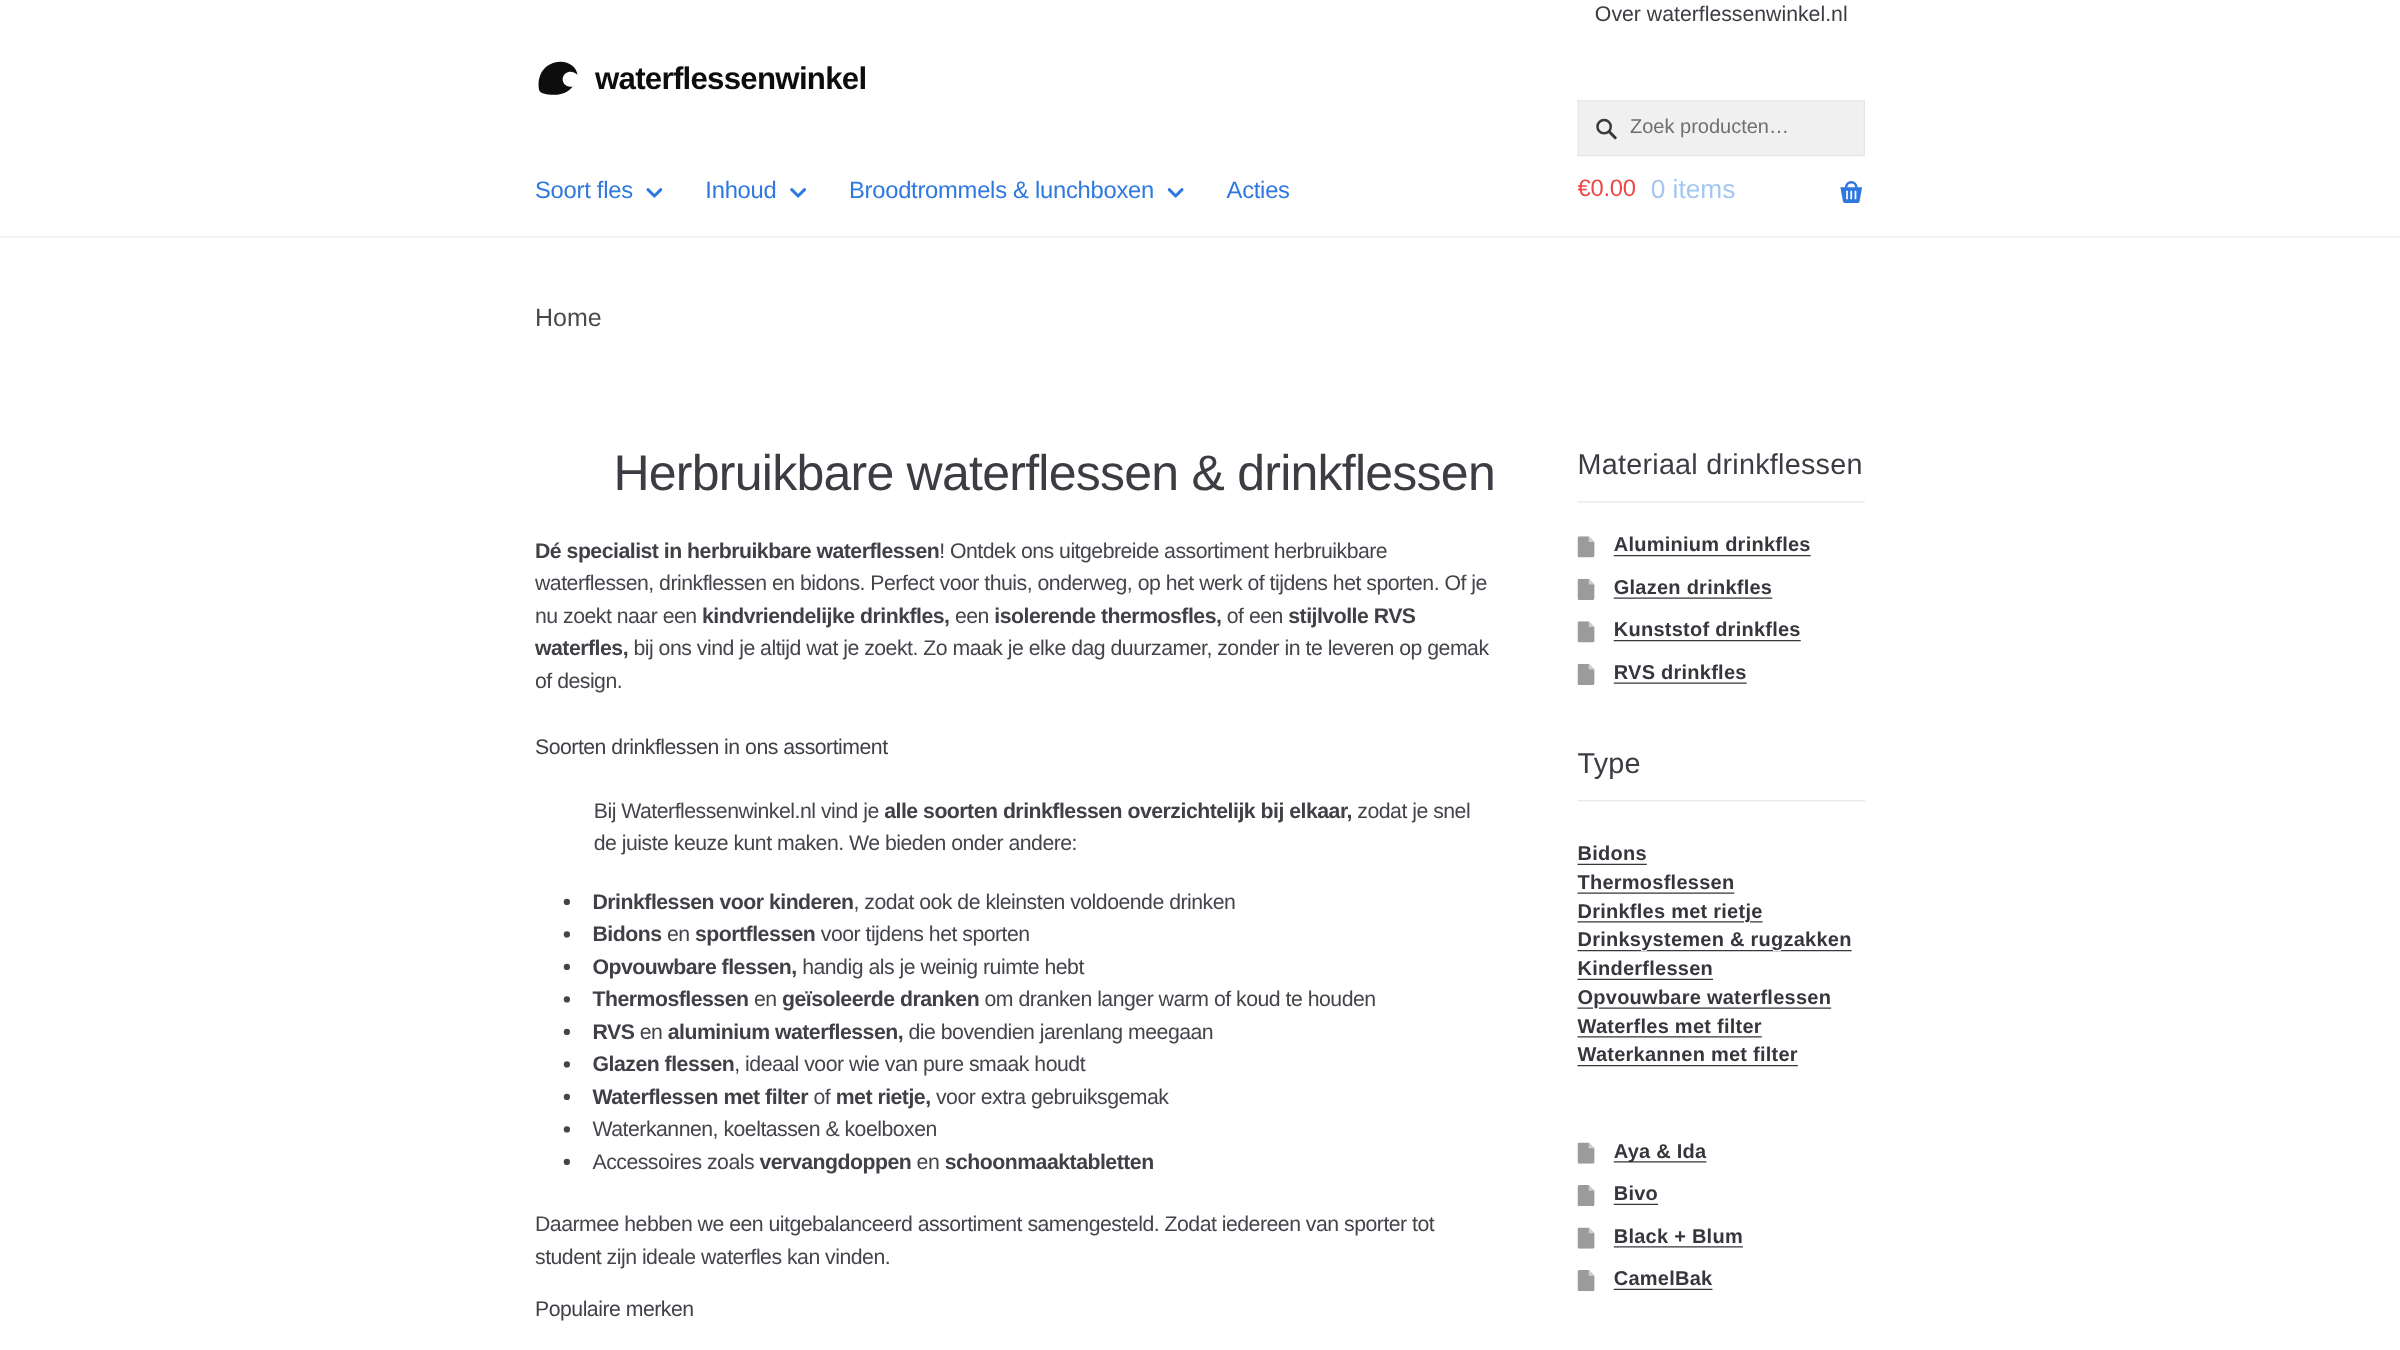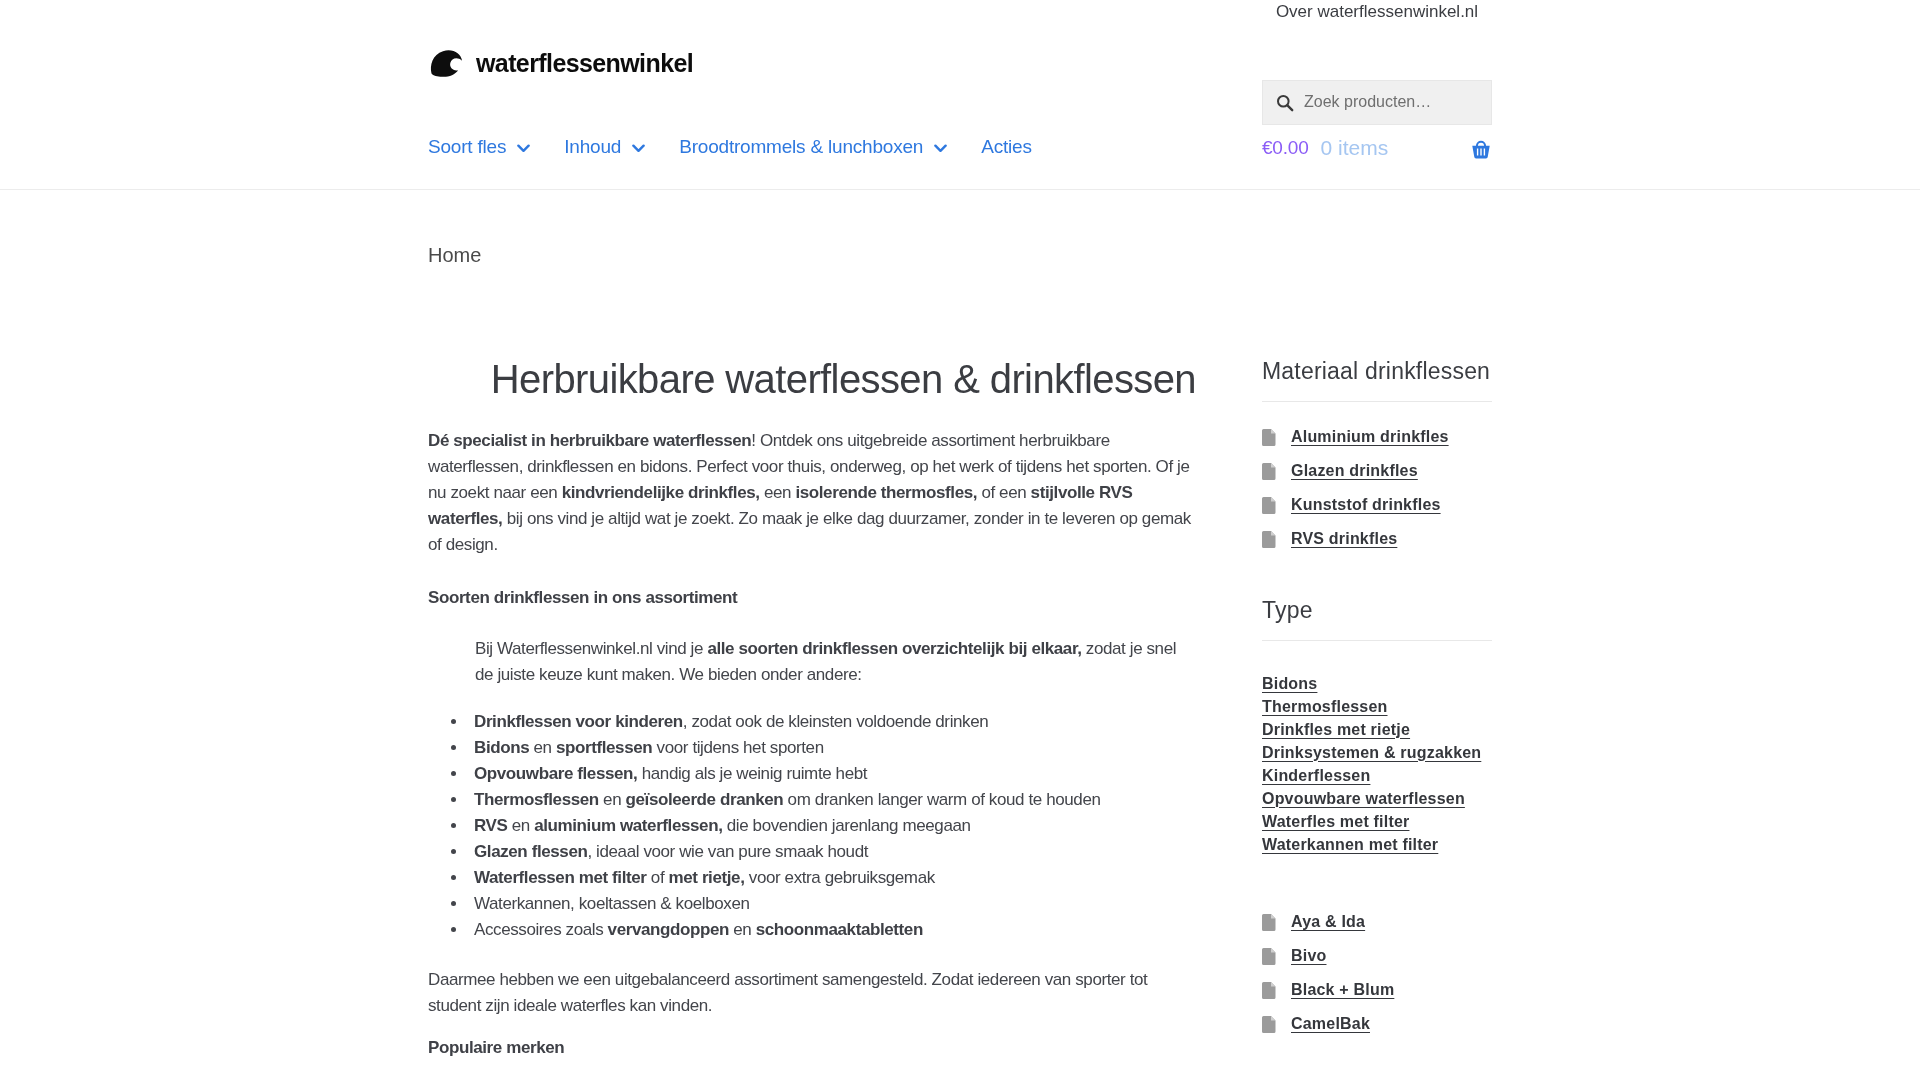--- a/index.html
+++ b/index.html
@@ -15,43 +15,43 @@
   .brand{display:flex;align-items:center;gap:10px;text-decoration:none;color:#0d0d0d;cursor:pointer;}
   .logo-text{font-size:25px;font-weight:700;letter-spacing:-0.6px;}
   .header-right{display:flex;align-items:center;gap:58px;flex-direction:column;}
   .about-link{font-size:17px;color:#3b3d42;text-decoration:none;cursor:pointer;}
   .search-box{position:relative;width:230px;height:45px;background:#f0f0f0;border:1px solid #e7e7e7;}
   .search-box input{width:100%;height:100%;border:0;background:transparent;padding:0 10px 0 41px;
         font-size:16px;color:#333;outline:none;font-family:inherit;}
   .search-box input::placeholder{color:#6f6f6f;}
   .search-icon{position:absolute;left:13px;top:13px;line-height:0;}
 
-  .nav-row{display:flex;justify-content:space-between;align-items:flex-start;margin-top:50px;height:28px;}
+  .nav-row{display:flex;justify-content:space-between;align-items:flex-end;margin-top:50px;height:28px;}
   .menu{display:flex;gap:34px;list-style:none;margin:0;padding:0;}
   .menu a{display:flex;align-items:center;gap:11px;color:var(--accent);font-size:19px;
         text-decoration:none;letter-spacing:-0.2px;cursor:pointer;}
   .chev{line-height:0;margin-top:3px;}
   .cart{width:230px;display:flex;align-items:center;font-size:19px;cursor:pointer;}
-  .cart-total{color:#8b5cf6;letter-spacing:-0.2px;}
+  .cart-total{color:#ef4444;letter-spacing:-0.2px;}
   .cart-count{color:#a5c6f1;margin-left:12px;font-size:21px;}
   .basket{margin-left:auto;line-height:0;}
 
   
   .breadcrumb{margin-top:54px;font-size:20px;}
   .breadcrumb a{color:#4a4a4a;text-decoration:none;cursor:pointer;}
 
   
   .content{display:flex;justify-content:space-between;margin-top:90px;}
   main{width:768px;}
   aside{width:230px;}
 
   h1{margin:0 0 27px;font-size:40px;line-height:44px;font-weight:300;color:#3b3d42;letter-spacing:-0.6px;text-align:right;}
   main p{margin:0 0 27px;font-size:17px;line-height:26px;letter-spacing:-0.4px;}
   main strong{font-weight:700;color:#3f4147;}
-  p.bold-head{font-weight:700;color:#3f4147;margin-bottom:25px;}
+  p.bold-head{font-weight:400;color:#3f4147;margin-bottom:25px;}
   p.p2{margin-bottom:21px;margin-left:47px;}
   ul.bullets{margin:0 0 24px;padding:0 0 0 40px;font-size:17px;line-height:26px;letter-spacing:-0.4px;}
   ul.bullets li{padding-left:6px;}
   p.p3{margin-bottom:16px;}
   p.bold-head.sub2{margin-bottom:0;}
 
   
   aside h2{margin:0;font-size:23px;font-weight:300;color:#3b3d42;letter-spacing:0.2px;line-height:28px;}
   .aside-rule{border:0;border-top:1px solid #e8e8e8;margin:16px 0 0;}
   .icon-list{list-style:none;margin:18px 0 0;padding:0;}

